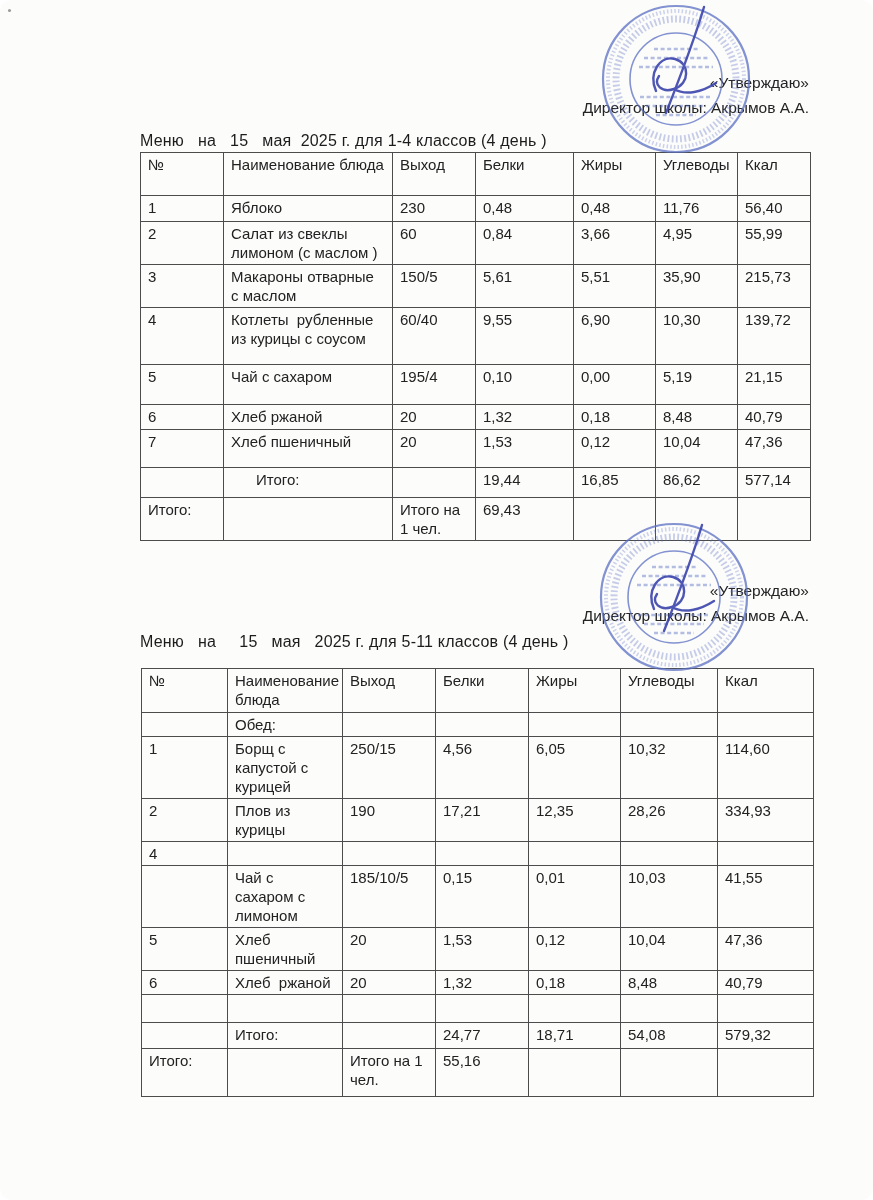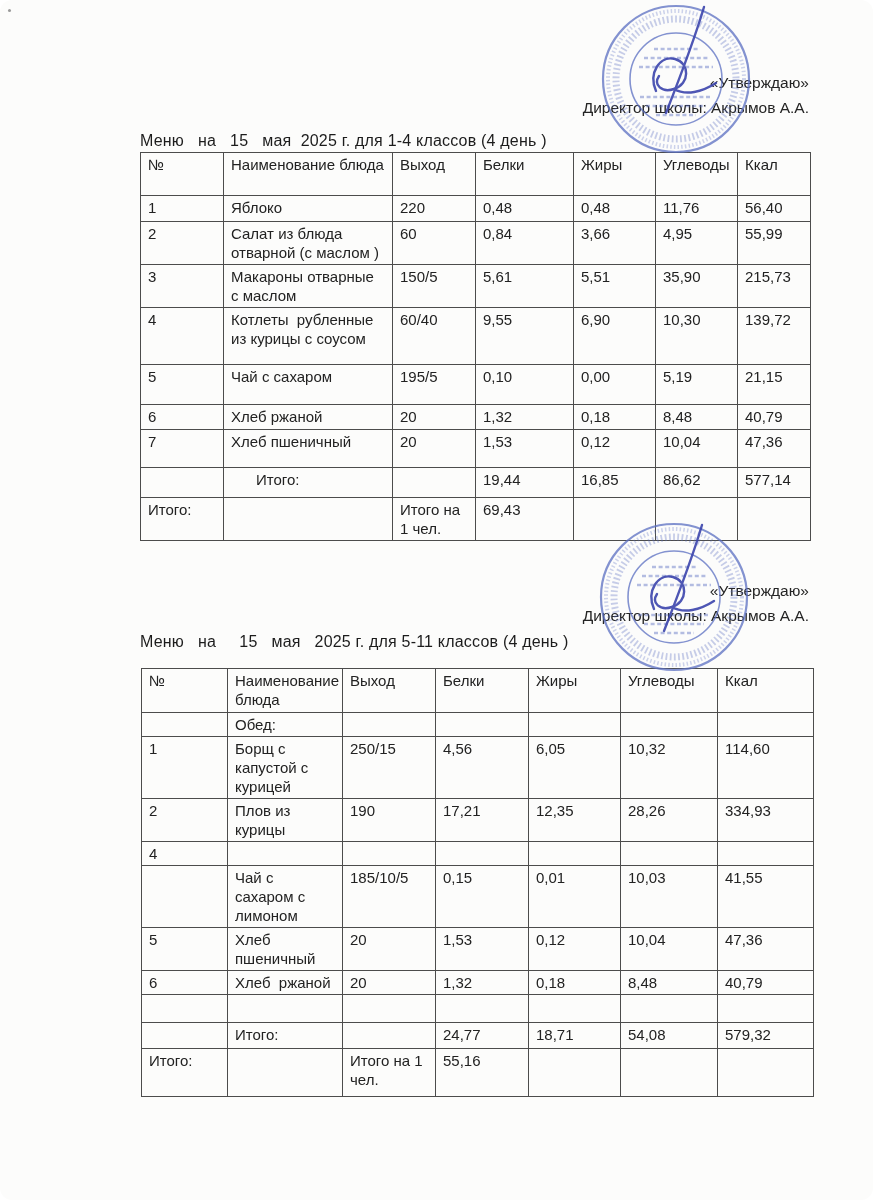--- a/index.html
+++ b/index.html
@@ -105,29 +105,29 @@
         <th>Белки</th>
         <th>Жиры</th>
         <th>Углеводы</th>
         <th>Ккал</th>
       </tr>
     </thead>
     <tbody>
         <tr class="r1">
           <td>1</td>
           <td>Яблоко</td>
-          <td>220</td>
+          <td>230</td>
           <td>0,48</td>
           <td>0,48</td>
           <td>11,76</td>
           <td>56,40</td>
         </tr>
         <tr class="r2">
           <td>2</td>
-          <td>Салат из блюда отварной (с маслом )</td>
+          <td>Салат из свеклы лимоном (с маслом )</td>
           <td>60</td>
           <td>0,84</td>
           <td>3,66</td>
           <td>4,95</td>
           <td>55,99</td>
         </tr>
         <tr class="r3">
           <td>3</td>
           <td>Макароны отварные с маслом</td>
           <td>150/5</td>
@@ -141,21 +141,21 @@
           <td>Котлеты  рубленные из курицы с соусом</td>
           <td>60/40</td>
           <td>9,55</td>
           <td>6,90</td>
           <td>10,30</td>
           <td>139,72</td>
         </tr>
         <tr class="r5">
           <td>5</td>
           <td>Чай с сахаром</td>
-          <td>195/5</td>
+          <td>195/4</td>
           <td>0,10</td>
           <td>0,00</td>
           <td>5,19</td>
           <td>21,15</td>
         </tr>
         <tr class="r6">
           <td>6</td>
           <td>Хлеб ржаной</td>
           <td>20</td>
           <td>1,32</td>

